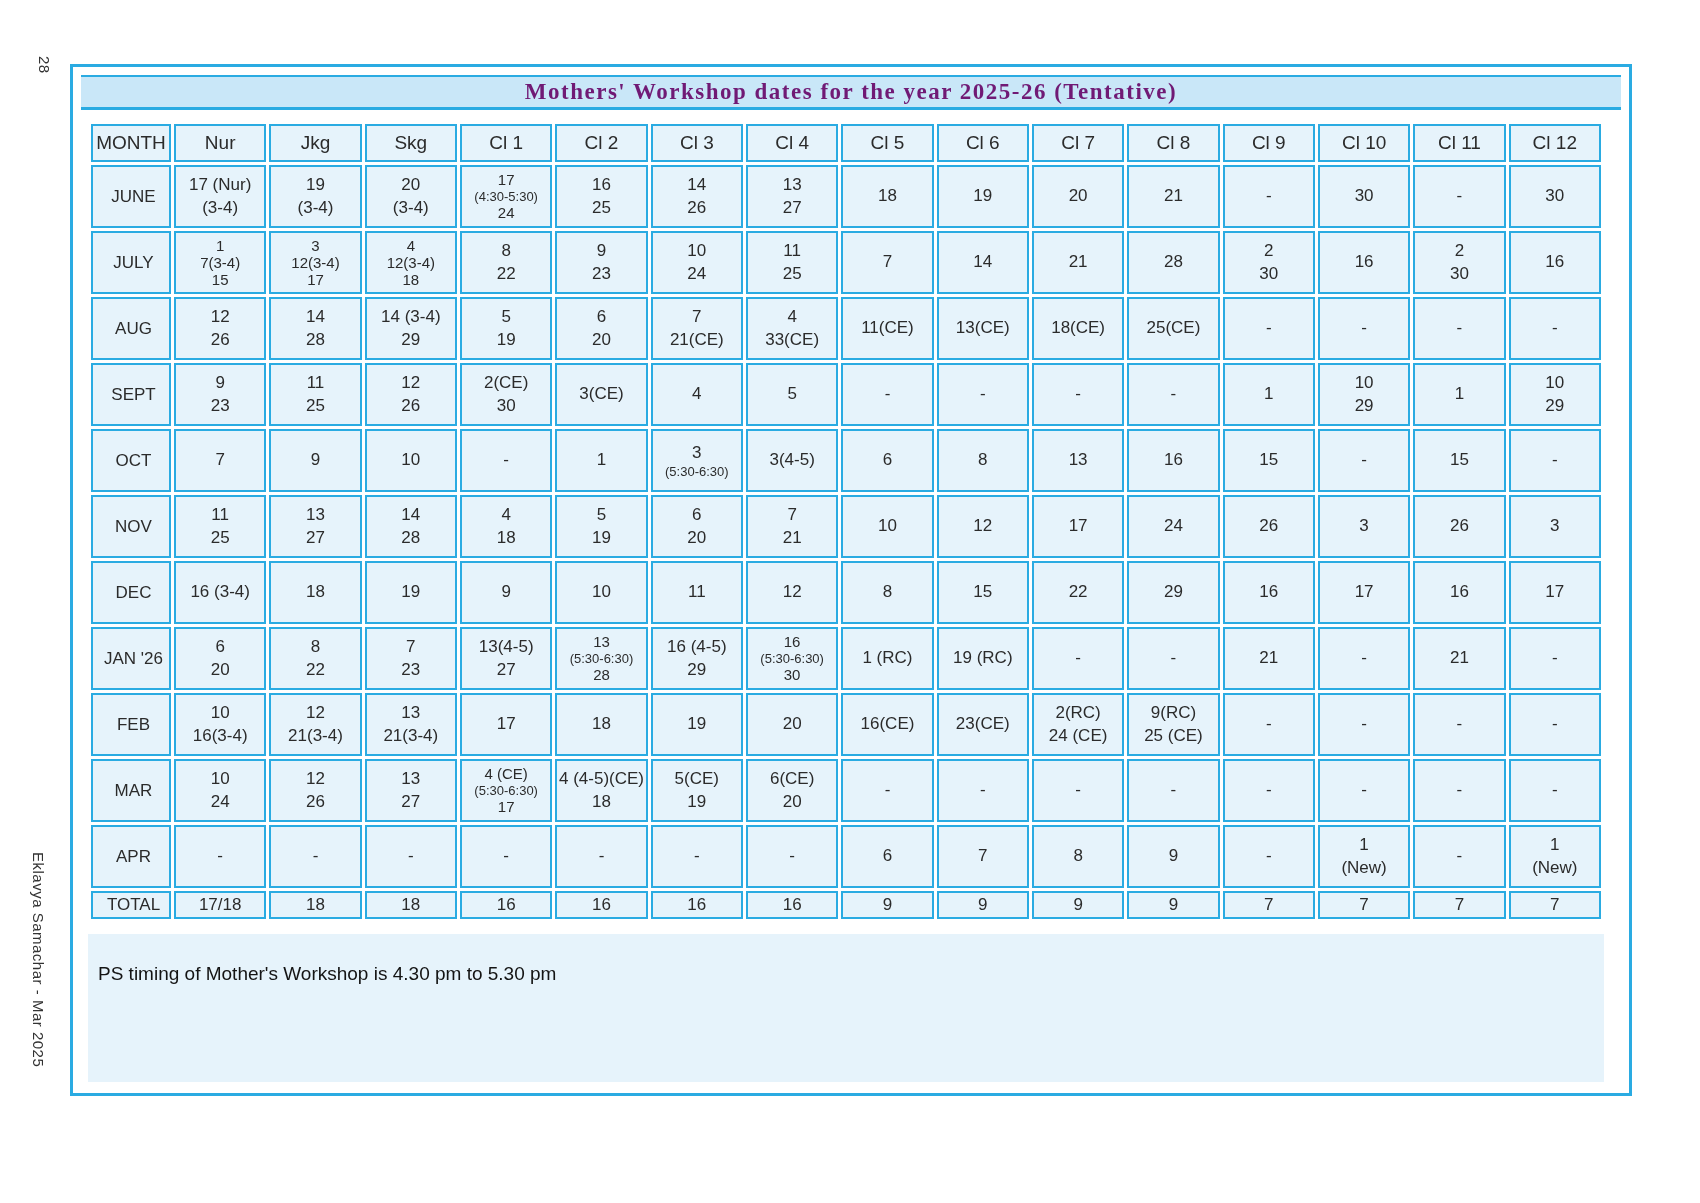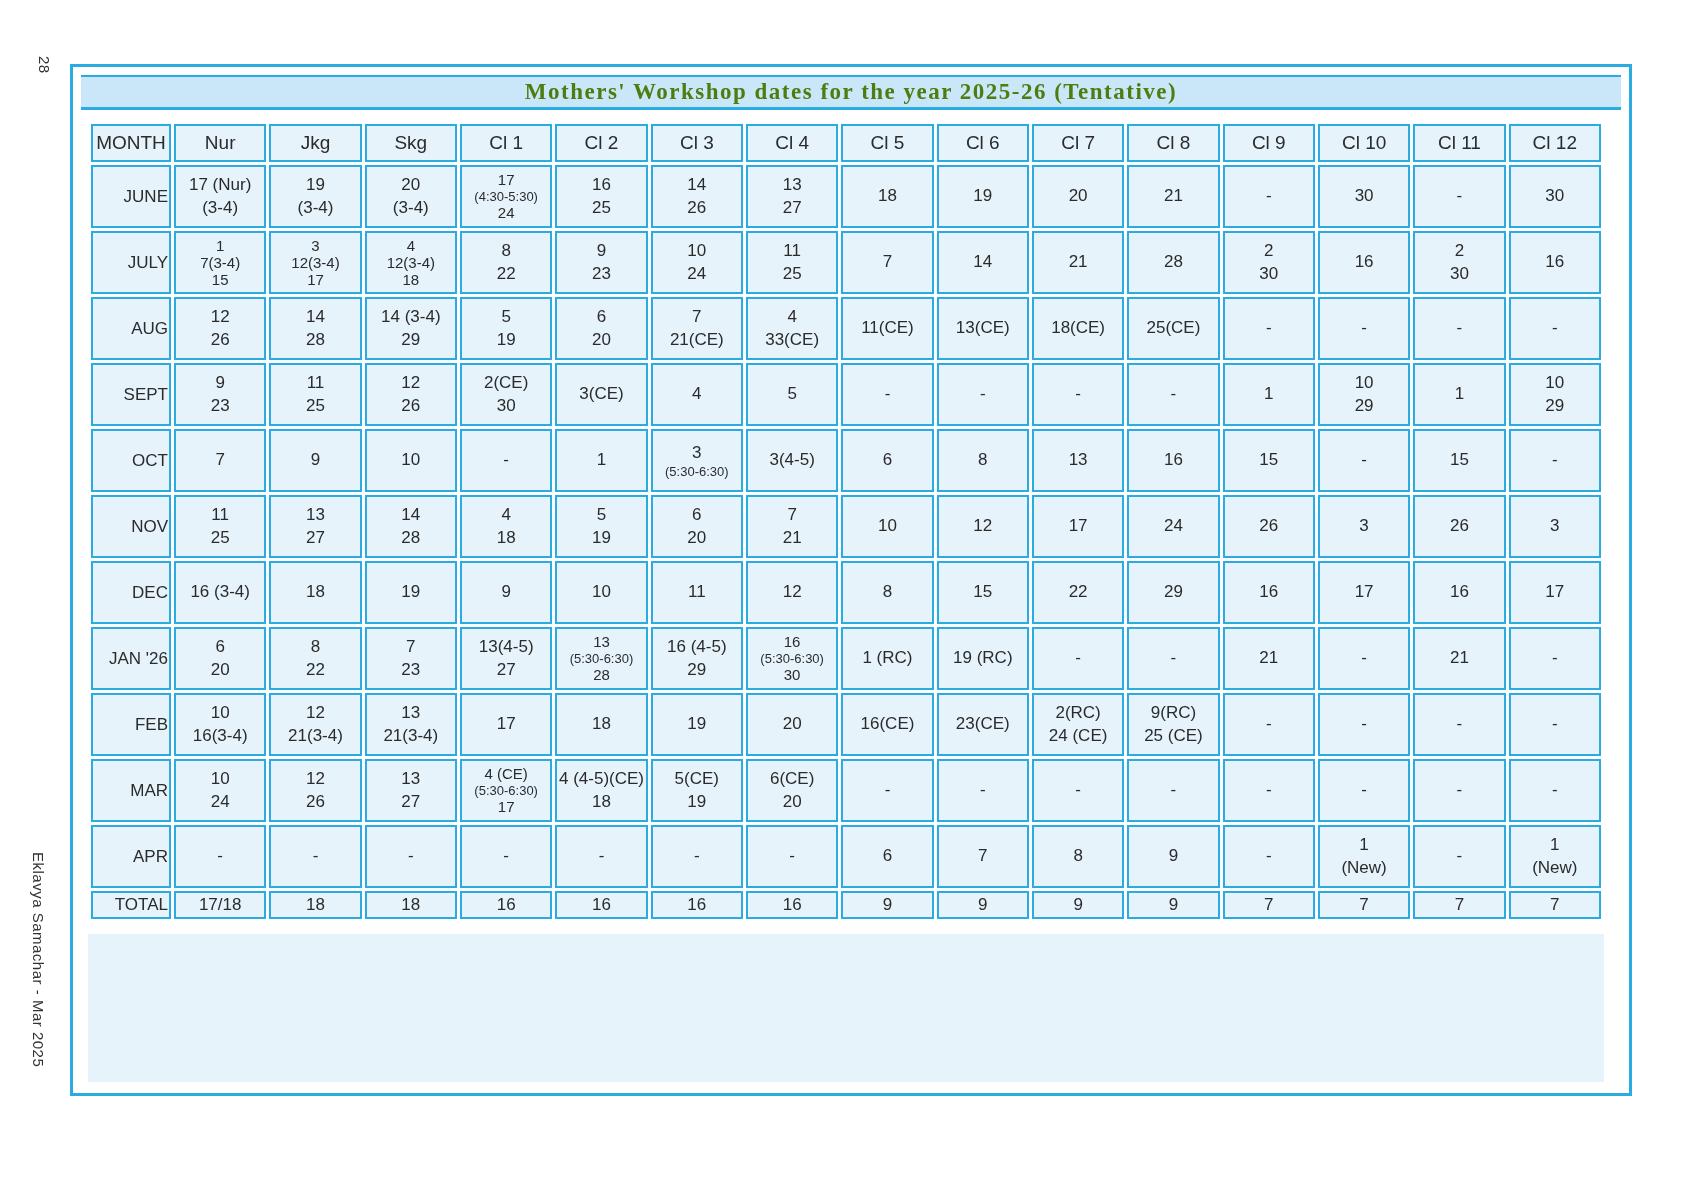--- a/index.html
+++ b/index.html
@@ -15,34 +15,34 @@
   .footer-vert{left:30px;top:852px;}
   .frame{
     position:absolute;left:70px;top:64px;width:1562px;height:1032px;
     border:3px solid #2aabe2;background:#ffffff;box-sizing:border-box;
   }
   .titlebar{
     margin:8px 8px 0 8px;height:30px;background:#c9e7f8;
     border-top:2px solid #2aabe2;border-bottom:3px solid #2aabe2;
     display:flex;align-items:center;justify-content:center;
     font-family:"Liberation Serif",serif;font-weight:bold;font-size:23px;
-    letter-spacing:1.5px;color:#4d7c0f;
+    letter-spacing:1.5px;color:#701a75;
   }
   table.cal{
     margin:11px 0 0 15px;border-collapse:separate;border-spacing:3px;
     table-layout:fixed;width:1516px;
   }
   table.cal th,table.cal td{
     border:2px solid #2aabe2;background:#e6f3fb;text-align:center;
     vertical-align:middle;padding:1px 1px;font-weight:normal;color:#2b2b2b;
     overflow:hidden;
   }
   table.cal col.month-col{width:80px;}
   thead th{height:32px;font-size:19px;}
-  tbody th.month{text-align:right;padding-left:6px;font-size:17px;}
+  tbody th.month{text-align:center;padding-left:6px;font-size:17px;}
   tbody tr{height:63px;}
   tbody tr.total-row{height:20px;}
   td .ln{font-size:17px;line-height:1.3;}
   td.c3 .ln{font-size:15px;line-height:1.15;}
   td .ln.time{font-size:13px;line-height:1.2;}
   .notes-panel{
     margin:12px 0 0 15px;width:1516px;height:148px;background:#e6f3fb;
     box-sizing:border-box;padding:26px 0 0 10px;
   }
   .note-line{font-size:19px;color:#141414;line-height:1.45;}
@@ -734,14 +734,15 @@
             <div class="ln">7</div>
           </td>
           <td>
             <div class="ln">7</div>
           </td>
         </tr>
       </tbody>
   </table>
 
   <div class="notes-panel">
+      <div class="note-line">PS timing of Mother's Workshop is 4.30 pm to 5.30 pm</div>
     </div>
 </div>
 
 </body></html>

